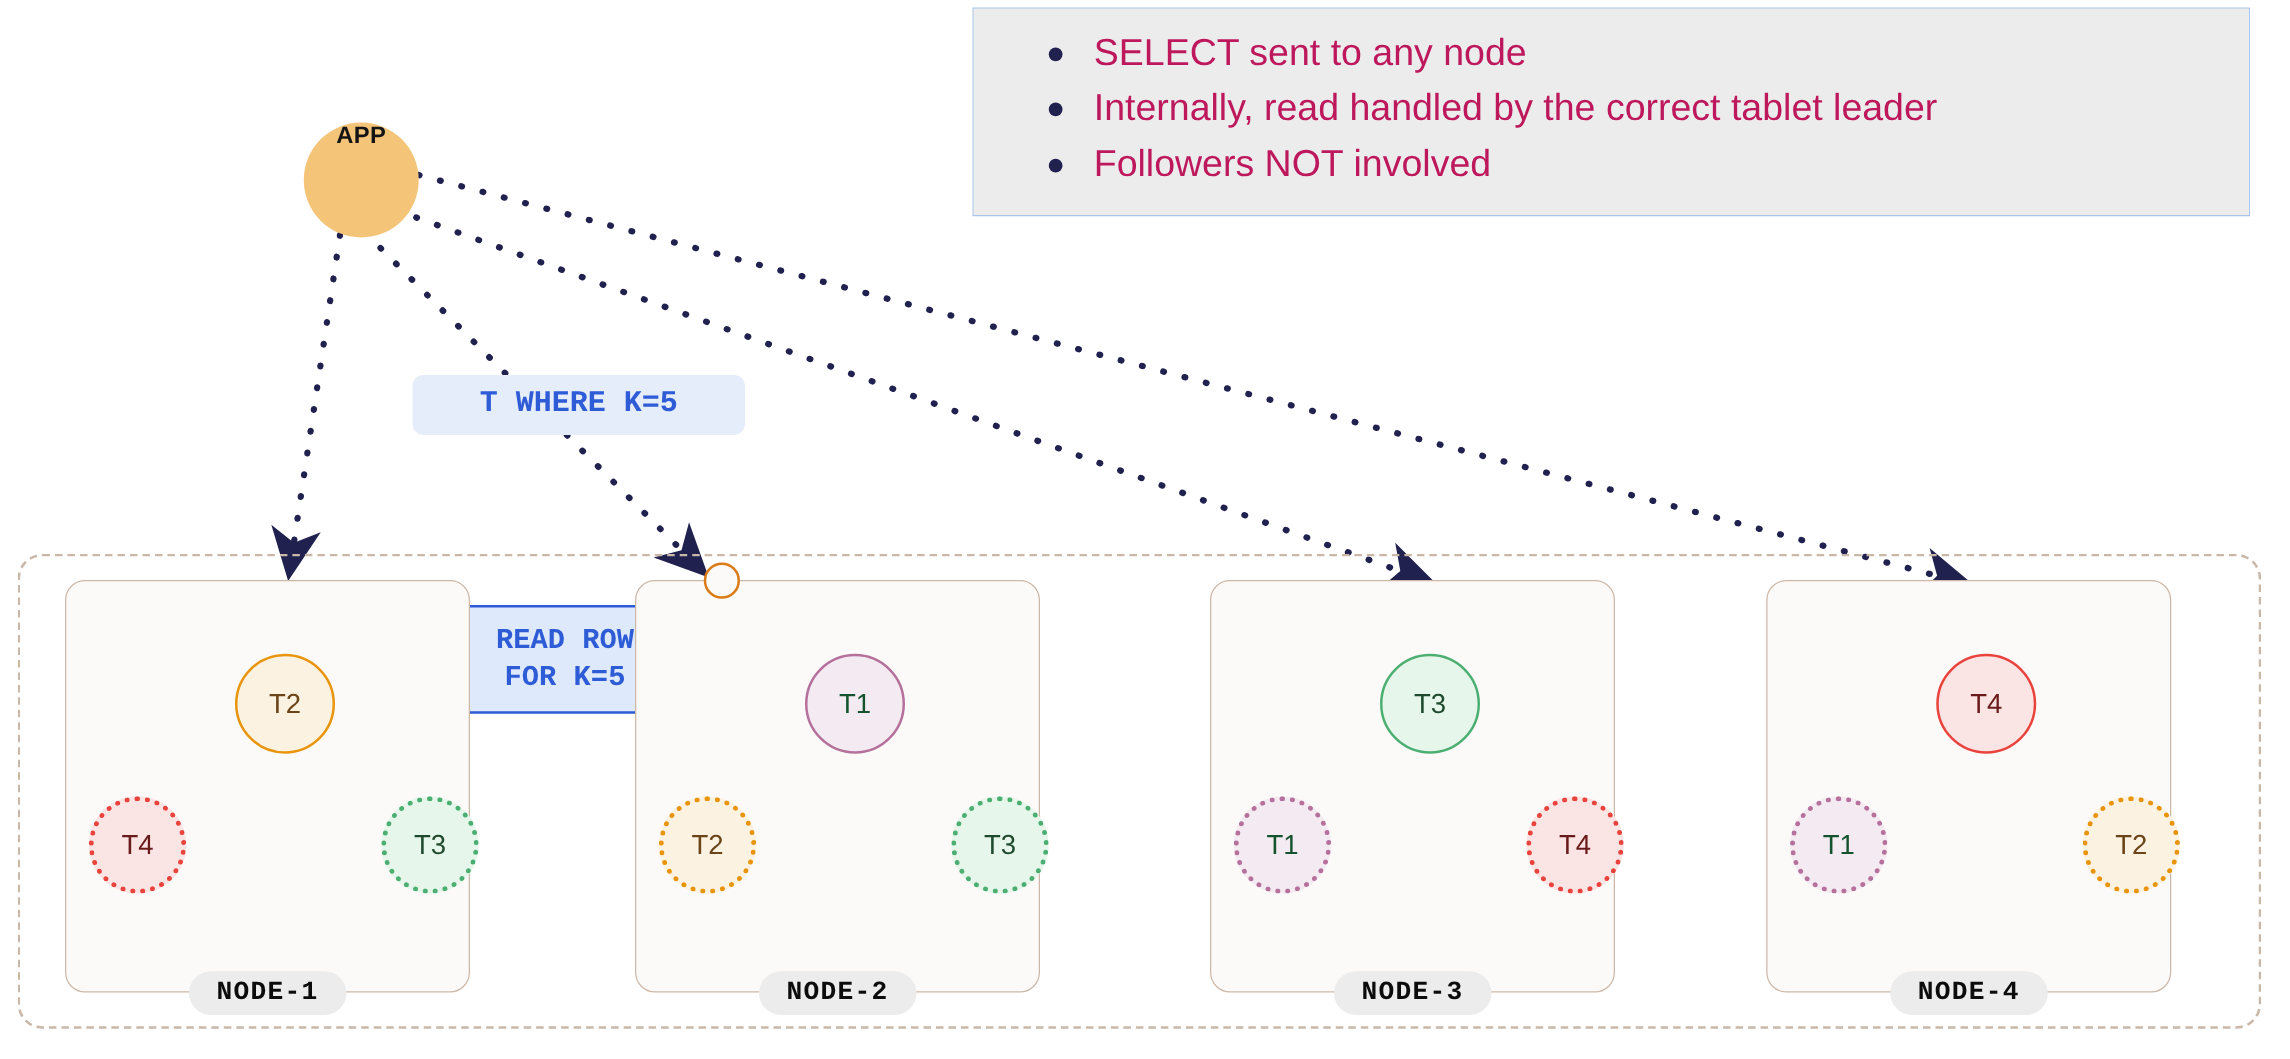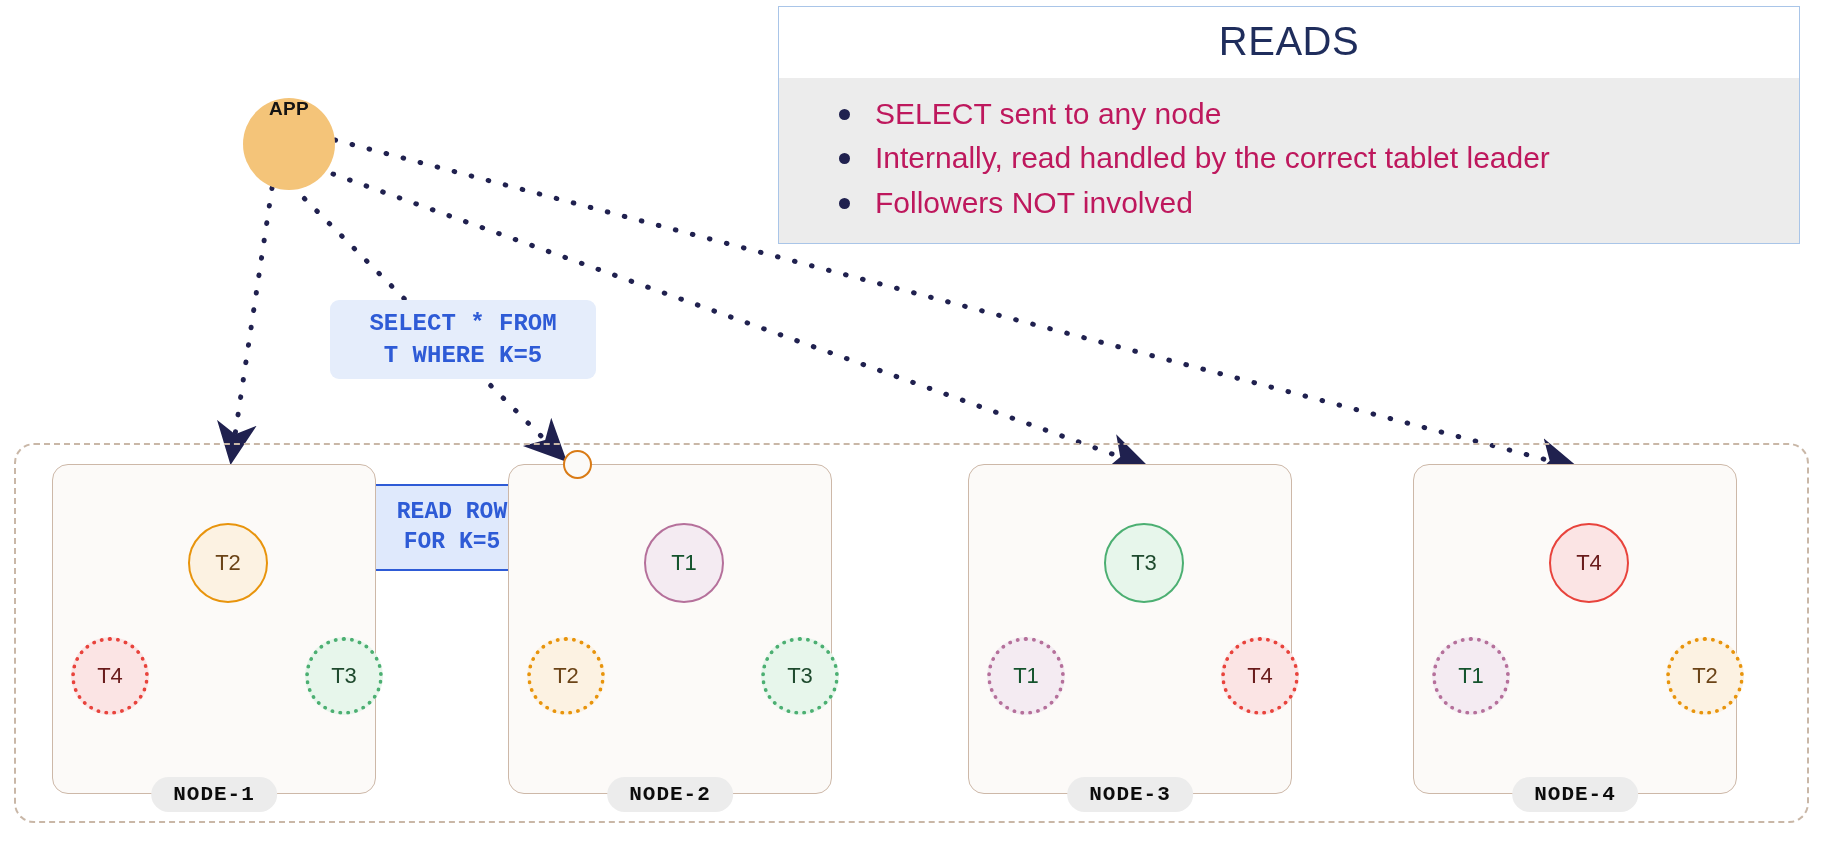--- a/index.html
+++ b/index.html
@@ -240,32 +240,30 @@
     <path d="M 566,474 L 472,522" stroke="#5691E0" stroke-width="5" stroke-linecap="round" fill="none"></path>
 
     <path d="M 352,545 L 260,573" stroke="#5691E0" stroke-width="5" stroke-linecap="round" fill="none" marker-end="url(#arrowBlue)"></path>
   </svg>
 
   <div id="app-node">
     <span>APP</span>
   </div>
 
   <div id="reads-panel">
-    <div id="reads-title">READS</div>
     <div id="reads-body">
       <ul>
         <li>SELECT sent to any node</li>
         <li>Internally, read handled by the correct tablet leader</li>
         <li>Followers NOT involved</li>
       </ul>
     </div>
   </div>
 
   <div id="select-callout" class="callout">
-    <div>SELECT * FROM</div>
     <div>T WHERE K=5</div>
   </div>
 
   <div id="readrow-callout" class="callout">
     <div>READ ROW</div>
     <div>FOR K=5</div>
   </div>
 
   <div id="cluster"></div>
 

